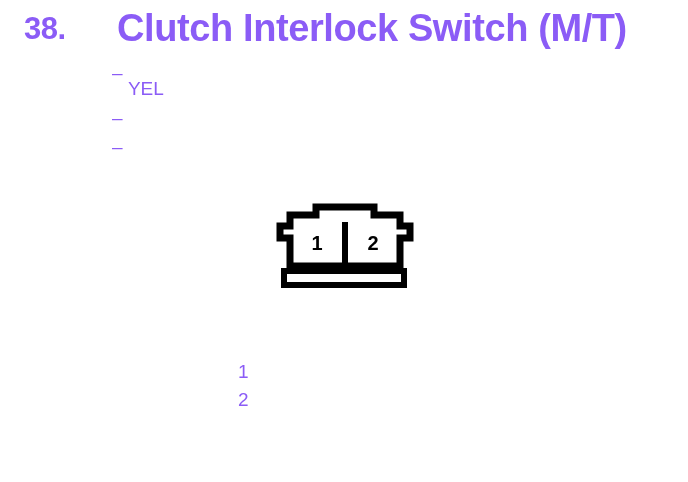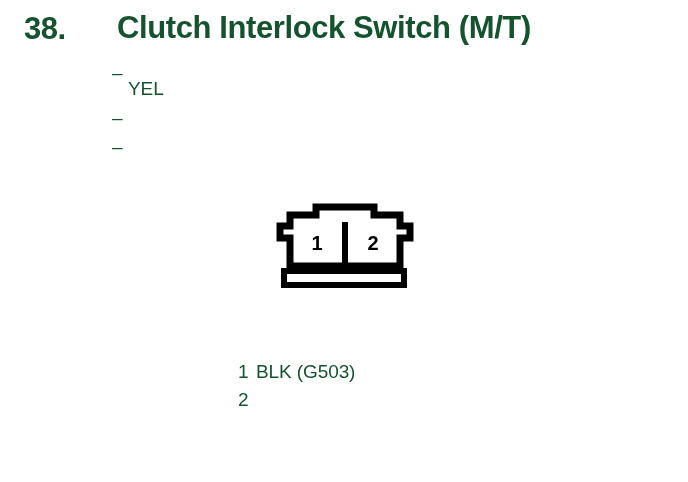--- a/index.html
+++ b/index.html
@@ -7,21 +7,21 @@
     padding: 0;
     background: #ffffff;
   }
   #page {
     position: relative;
     width: 624px;
     height: 482px;
     background: #ffffff;
     overflow: hidden;
     font-family: "Liberation Sans", sans-serif;
-    color: #14532d;
+    color: #8b5cf6;
     padding-left: 18px;
   }
 
   
   #header-row {
     position: absolute;
     left: 0;
     top: 6px;
     width: 688px;
     height: 46px;
@@ -33,21 +33,21 @@
     font-size: 31px;
     font-weight: bold;
     letter-spacing: -0.5px;
     line-height: 34px;
     white-space: nowrap;
   }
   #page-title {
     position: absolute;
     left: 117px;
     top: 4px;
-    font-size: 31px;
+    font-size: 38px;
     font-weight: bold;
     letter-spacing: -0.4px;
     line-height: 36px;
     white-space: nowrap;
   }
 
   
   #detail-list {
     position: absolute;
     left: 112px;
@@ -172,21 +172,20 @@
 
       <text class="pin-number-text" x="49" y="52" text-anchor="middle">1</text>
       <text class="pin-number-text" x="105" y="52" text-anchor="middle">2</text>
     </svg>
   </div>
 
   <div id="pin-legend">
 
     <div class="legend-row">
       <span class="legend-pin">1</span>
-      <span class="legend-desc">BLK (G503)</span>
     </div>
 
     <div class="legend-row">
       <span class="legend-pin">2</span>
     </div>
 
   </div>
 
 </div>
 

